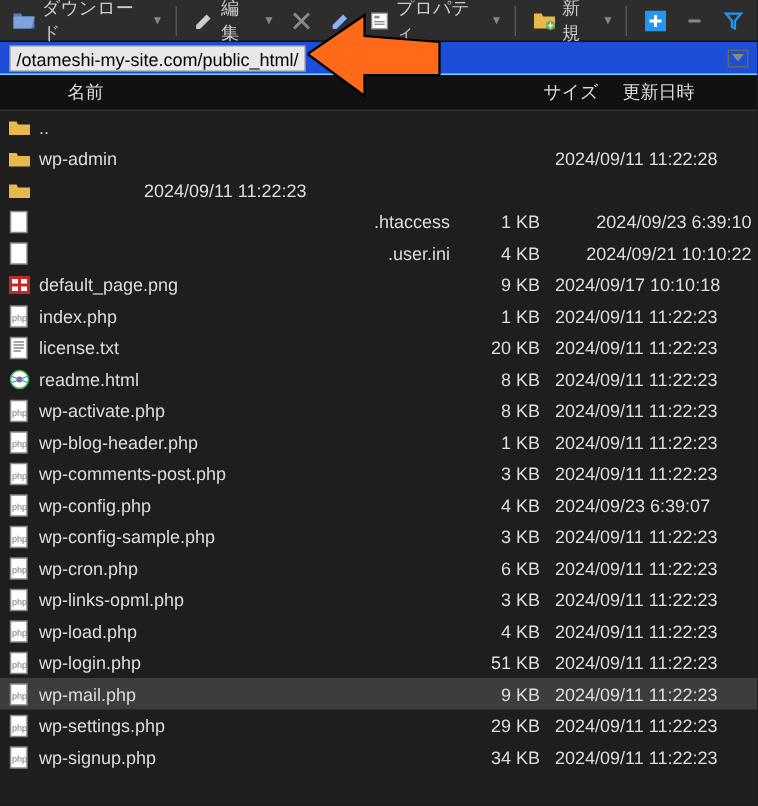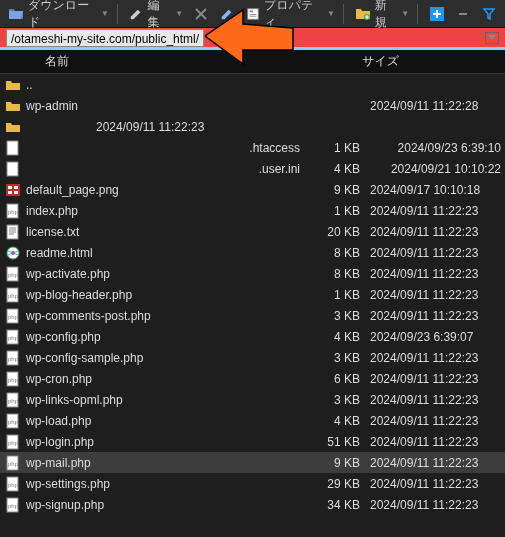--- a/index.html
+++ b/index.html
@@ -2,21 +2,21 @@
 <html><head>
 <meta charset="utf-8">
 <style>
   * { margin:0; padding:0; box-sizing:border-box; }
   body { font-family:Arial,"Hiragino Sans","Meiryo",sans-serif; font-size:12px; background:#1e1e1e; color:#ccc; width:505px; height:537px; overflow:hidden; }
   .toolbar { background:#2d2d2d; height:28px; display:flex; align-items:center; padding:0 4px; gap:2px; border-bottom:1px solid #111; }
   .tb-btn { display:flex; align-items:center; gap:4px; padding:2px 4px; cursor:pointer; color:#ccc; }
   .tb-btn .ic { width:16px; height:16px; display:flex; align-items:center; justify-content:center; }
   .tb-sep { width:4px; height:20px; border-left:1px solid #555; margin:0 2px; }
   .dropdown-arrow { font-size:8px; color:#888; margin-left:2px; }
-  .pathbar { background:#ef4444; height:22px; display:flex; align-items:center; padding:0 6px; border-bottom:3px solid #7dd3fc; }
+  .pathbar { background:#1d4ed8; height:22px; display:flex; align-items:center; padding:0 6px; border-bottom:1px solid #7dd3fc; }
   .pathbox { background:#e8e8e8; color:#000; padding:1px 4px; border:1px solid #888; display:inline-block; height:18px; line-height:16px; }
   .scroll-ind { margin-left:auto; width:14px; height:12px; border:1px solid #666; display:flex; align-items:center; justify-content:center; }
   .scroll-ind .tri { width:0; height:0; border-left:4px solid transparent; border-right:4px solid transparent; border-top:5px solid #888; }
   .headers { background:#111; height:24px; display:flex; align-items:center; color:#ddd; border-bottom:1px solid #333;padding-left:37px; }
   .headers .col { padding:0 8px; }
   .col-name { width:300px; }
   .col-size { width:70px; text-align:right; }
   .col-date { flex:1; }
   .filelist { height:463px; overflow:hidden; background:#1e1e1e; }
   .row { display:flex; align-items:center; height:21px; padding:0 4px; }
@@ -120,20 +120,21 @@
 <div class="pathbar">
   <span class="pathbox">/otameshi-my-site.com/public_html/</span>
   <span class="scroll-ind">
       <span class="tri"></span>
     </span>
 </div>
 
 <div class="headers">
   <div class="col col-name">名前</div>
   <div class="col col-size">サイズ</div>
+  <div class="col col-date">更新日時</div>
 </div>
 
 <div class="filelist" id="file-list">
     <div class="row updir">
       <span class="fi">
         <svg width="16" height="16" viewBox="0 0 16 16">
           <path d="M1 4h5l1 2h8v7H1z" fill="#e8b84a"></path>
         </svg>
       </span>
       <span class="nm">..</span>

